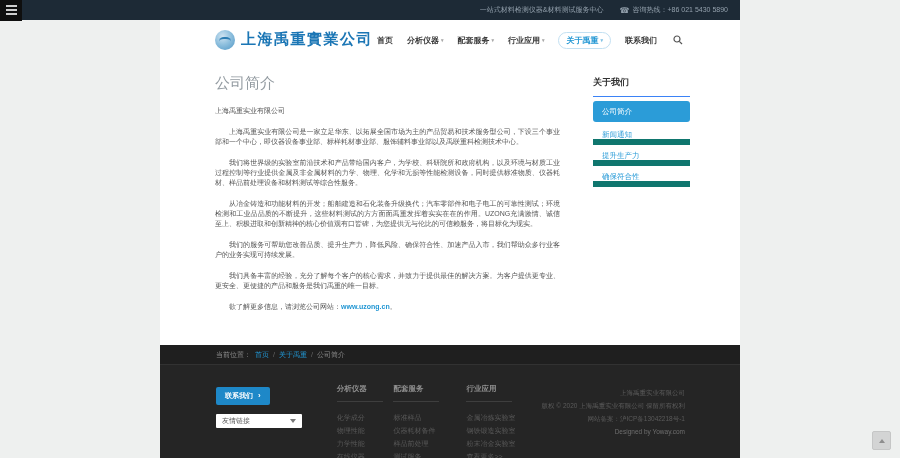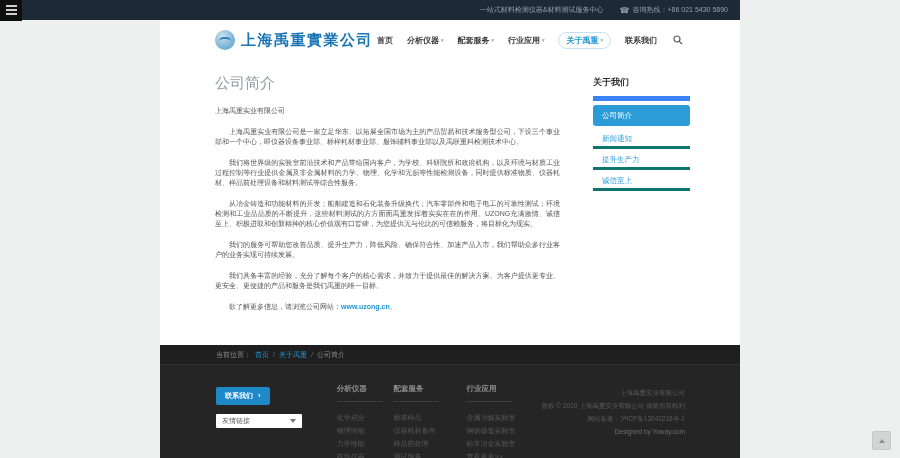--- a/index.html
+++ b/index.html
@@ -12,44 +12,44 @@
   .hamburger i { display:block; width:11px; height:2px; background:#cfcfcf; }
   .topbar-right { margin-left:auto; display:flex; align-items:center; gap:16px; padding-right:12px; font-size:7px; color:#93a0ac; }
   .hotline { display:flex; align-items:center; gap:3px; }
   .phone-glyph { font-size:8px; color:#93a0ac; }
 
   
   .site { position:absolute; left:160px; top:20px; width:580px; }
 
   
   .hdr { height:40px; background:#fff; display:flex; align-items:center; padding:0 55px; }
-  .logo { display:flex; align-items:center; gap:6px; cursor:pointer; }
+  .logo { display:flex; align-items:flex-start; gap:6px; cursor:pointer; }
   .logo-icon { width:20px; height:20px; border-radius:50%; background:radial-gradient(circle at 38% 32%, #cfe3f1 0%, #8fc0de 45%, #4e95c4 100%); position:relative; flex:0 0 auto; }
   .logo-icon:after { content:""; position:absolute; left:4px; top:7px; width:12px; height:7px; border-radius:50%/60%; border-top:2px solid #2c7db3; }
   .logo-text { font-family:"Liberation Serif", serif; font-weight:bold; font-size:15px; color:#1b76b5; letter-spacing:1.5px; white-space:nowrap; }
   .nav { margin-left:auto; display:flex; align-items:center; gap:14px; }
   .nav-item { display:flex; align-items:center; gap:2px; font-size:8px; font-weight:bold; color:#3a3a3a; text-decoration:none; cursor:pointer; white-space:nowrap; }
   .nav-item .caret { font-size:5px; color:#a8a8a8; }
   .nav-item.active { color:#2196d3; border:1px solid #c2e0f2; border-radius:9px; padding:2px 7px; }
   .nav-item.active .caret { color:#7fc0e4; }
   .search-btn { width:14px; height:14px; display:flex; align-items:center; justify-content:center; cursor:pointer; }
 
   
   .content { background:#fff; display:flex; padding:8px 50px 22px 55px; min-height:246px; }
   .main-col { width:345px; }
   .page-title { font-size:15px; font-weight:normal; color:#939ba1; margin:6px 0 13px; }
   .main-col p { font-size:7px; line-height:10px; color:#555; margin-bottom:11px; text-indent:2em; text-align:justify; }
   .main-col p.no-indent { text-indent:0; }
   .site-link { color:#2196d3; font-weight:bold; text-decoration:none; }
 
   
   .aside { width:97px; margin-left:auto; }
-  .aside-title { font-size:9px; font-weight:bold; color:#333; padding:8px 0 7px; border-bottom:5px solid #3b82f6; }
+  .aside-title { font-size:9px; font-weight:bold; color:#333; padding:8px 0 7px; border-bottom:1px solid #3b82f6; }
   .aside-list { list-style:none; }
-  .aside-list li { height:21px; line-height:21px; font-size:7.5px; color:#2b9cd8; padding-left:9px; border-bottom:3px solid #0f766e; cursor:pointer; }
+  .aside-list li { height:21px; line-height:21px; font-size:7.5px; color:#2b9cd8; padding-left:9px; border-bottom:6px solid #0f766e; cursor:pointer; }
   .aside-list li.active { background:#2b9cd8; color:#fff; border-radius:3px; border-bottom:none; margin:4px 0 2px; }
 
   
   .crumb { height:19px; background:#1f1f1f; display:flex; align-items:center; gap:4px; padding-left:56px; font-size:7px; color:#8a8a8a; }
   .crumb a { color:#2196d3; text-decoration:none; cursor:pointer; }
   .crumb .sep { color:#6b6b6b; }
 
   
   .footer { height:100px; background:#252525; border-top:1px solid #323232; display:flex; padding:19px 55px 0 56px; }
   .f-left { width:124px; }
@@ -137,21 +137,21 @@
       <p>
         <span>欲了解更多信息，请浏览公司网站：</span><a class="site-link">www.uzong.cn</a><span>。</span>
       </p>
     </div>
     <aside class="aside">
       <div class="aside-title">关于我们</div>
       <ul class="aside-list">
         <li class="active">公司简介</li>
         <li>新闻通知</li>
         <li>提升生产力</li>
-        <li>诚信至上</li>
+        <li>确保符合性</li>
       </ul>
     </aside>
   </div>
 
   <div class="crumb">
     <span>当前位置：</span>
     <a>首页</a>
     <span class="sep">/</span>
     <a>关于禹重</a>
     <span class="sep">/</span>

